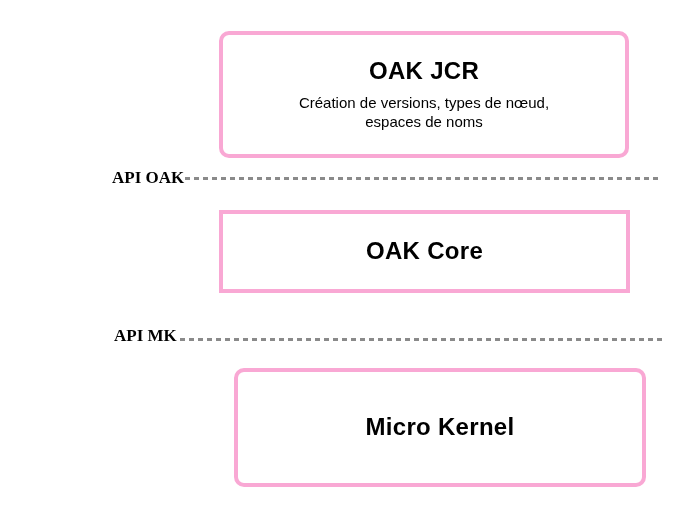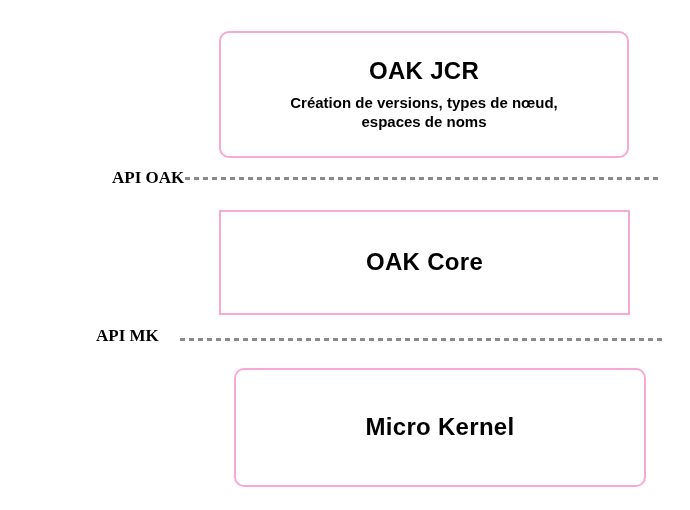--- a/index.html
+++ b/index.html
@@ -12,58 +12,58 @@
     width: 690px;
     height: 510px;
     background: #ffffff;
     font-family: "Liberation Sans", "DejaVu Sans", sans-serif;
     color: #000000;
     overflow: hidden;
   }
   .layer-box {
     position: absolute;
     box-sizing: border-box;
-    border: 2px solid #f9a8d4;
+    border: 4px solid #f9a8d4;
     background: #ffffff;
     display: flex;
     flex-direction: column;
     align-items: center;
     justify-content: center;
     gap: 9px;
     text-align: center;
   }
   .layer-box.rounded {
     border-radius: 10px;
   }
   .layer-title {
     font-size: 24px;
     font-weight: bold;
     letter-spacing: 0.3px;
     line-height: 1.1;
   }
   .layer-subtitle {
     font-size: 15px;
-    font-weight: bold;
+    font-weight: normal;
     line-height: 1.28;
     white-space: pre-line;
   }
   .box-oak-jcr    { left: 219px; top: 31px;  width: 410px; height: 127px; }
-  .box-oak-core   { left: 219px; top: 210px; width: 411px; height: 105px; }
+  .box-oak-core   { left: 219px; top: 210px; width: 411px; height: 83px; }
   .box-micro-kernel { left: 234px; top: 368px; width: 412px; height: 119px; }
 
   .sep-label {
     position: absolute;
     font-size: 17px;
     font-weight: bold;
     line-height: 1;
     white-space: nowrap;
     font-family: Liberation Serif, serif;
   }
   .sep-label-oak { left: 112px; top: 169px; }
-  .sep-label-mk  { left: 96px; top: 327px; }
+  .sep-label-mk  { left: 114px; top: 327px; }
 
   .sep-line {
     position: absolute;
     height: 3px;
     background-image: repeating-linear-gradient(
       to right,
       #8a8a8a 0px, #8a8a8a 5px,
       transparent 5px, transparent 9px
     );
   }

